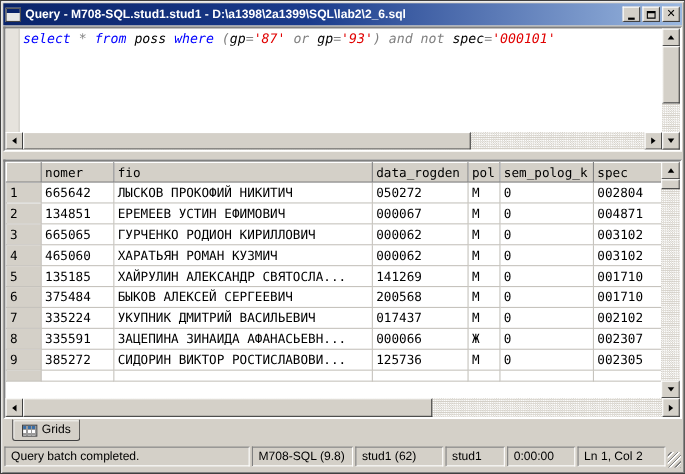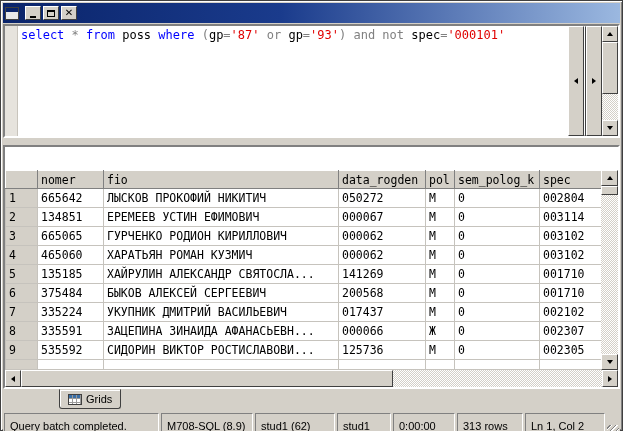--- a/index.html
+++ b/index.html
@@ -55,21 +55,21 @@
   .sb-btn.v { height: 16px; width: 100%; }
   .sb-btn.h { width: 16px; height: 100%; }
   .tri-up    { width:0;height:0;border-left:3px solid transparent;border-right:3px solid transparent;border-bottom:4px solid #000; }
   .tri-down  { width:0;height:0;border-left:3px solid transparent;border-right:3px solid transparent;border-top:4px solid #000; }
   .tri-left  { width:0;height:0;border-top:3px solid transparent;border-bottom:3px solid transparent;border-right:4px solid #000; }
   .tri-right { width:0;height:0;border-top:3px solid transparent;border-bottom:3px solid transparent;border-left:4px solid #000; }
   .sb-thumb { background: #d4d0c8; border: 1px solid; border-color: #ffffff #404040 #404040 #ffffff; }
 
   
   .editor-panel { flex: 0 0 114px; margin-top: 1px; background: #fff; display: flex; }
-  .editor-main { flex: 1; display: flex; flex-direction: row; overflow: hidden; }
+  .editor-main { flex: 1; display: flex; flex-direction: column; overflow: hidden; font-style: italic; }
   .editor-text-row { flex: 1; display: flex; overflow: hidden; }
   .sel-margin { flex: 0 0 13px; background: #e6e3dd; border-right: 1px solid #c8c4bc; }
   .editor-text {
     flex: 1; background: #fff; padding: 2px 3px;
     font-family: "DejaVu Sans Mono", monospace; font-size: 12px; line-height: 15px;
     white-space: pre; overflow: hidden;
   }
   .tok-kw { color: #0000ff; }
   .tok-op { color: #808080; }
   .tok-str { color: #e00000; }
@@ -79,21 +79,21 @@
   .editor-vscroll { flex: 0 0 16px; display: flex; flex-direction: column; }
   .editor-vscroll .mid { flex: 1; }
   .ed-vthumb { height: 52px; width: 100%; }
   .ed-hthumb { width: 72%; height: 100%; }
 
   
   .splitter { flex: 0 0 7px; background: #d4d0c8; }
 
   
   .grid-panel { flex: 0 0 236px; display: flex; flex-direction: column; background: #fff; }
-  .grid-row { flex: 1; display: flex; overflow: hidden; margin-top: 23px; }
+  .grid-row { flex: 1; display: flex; overflow: hidden; }
   .grid-container { flex: 1; overflow: hidden; background: #fff; }
   table.grid { border-collapse: collapse; table-layout: fixed; width: 604px;
     font-family: "DejaVu Sans Mono", monospace; font-size: 11.5px; }
   table.grid td, table.grid th {
     border: 1px solid #c6c3bd; height: 19px; padding: 0 3px;
     white-space: nowrap; overflow: hidden; text-align: left; font-weight: normal;
   }
   table.grid th, td.rownum {
     background: #d4d0c8;
     border-top: 1px solid #ffffff; border-left: 1px solid #ffffff;
@@ -102,21 +102,21 @@
   table.grid th { height: 18px; }
   tr.partial td { height: 10px; }
   .grid-vscroll { flex: 0 0 17px; display: flex; flex-direction: column; }
   .grid-vscroll .mid { flex: 1; }
   .grid-vthumb { height: 9px; width: 100%; }
   .grid-hscroll { flex: 0 0 17px; display: flex; }
   .grid-hscroll .mid { flex: 1; display: flex; }
   .grid-hthumb { width: 64%; height: 100%; }
 
   
-  .tabs-row { flex: 0 0 22px; background: #d4d0c8; display: flex; align-items: flex-start; padding-left: 8px; margin-left: 48px; }
+  .tabs-row { flex: 0 0 22px; background: #d4d0c8; display: flex; align-items: flex-start; padding-left: 8px; }
   .tab {
     display: flex; align-items: center; gap: 4px;
     height: 20px; padding: 0 8px;
     border: 1px solid #808080; border-top: 1px solid #d4d0c8;
     border-radius: 0 0 3px 3px;
     font-size: 11px; background: #d4d0c8; color: #000;
   }
   .tab.active { border-color: #404040; border-top-color: #d4d0c8; box-shadow: 1px 1px 0 #ffffff inset; z-index: 2; }
   .grids-icon { width: 14px; height: 11px; border: 1px solid #404040;
     background-color: #fff;
@@ -126,40 +126,41 @@
       linear-gradient(#3a6ea5 0 3px, #ffffff 3px); }
   .messages-icon { width: 11px; height: 13px; border: 1px solid #808000;
     background-color: #ffffb0;
     background-image: linear-gradient(transparent 0 3px, #909090 3px 4px, transparent 4px 6px,
       #909090 6px 7px, transparent 7px 9px, #909090 9px 10px, transparent 10px); }
 
   
   .statusbar { flex: 0 0 23px; background: #d4d0c8; display: flex; align-items: center; gap: 2px; padding: 2px 1px 1px 1px; font-size: 11px; }
   .status-panel {
     border: 1px solid; border-color: #808080 #ffffff #ffffff #808080;
-    height: 26px; display: flex; align-items: center; padding: 0 5px;
+    height: 18px; display: flex; align-items: center; padding: 0 5px;
     white-space: nowrap; overflow: hidden; color: #000;
   }
   .sp-msg { flex: 1; }
   .sp-server { flex: 0 0 92px; }
   .sp-user { flex: 0 0 80px; }
   .sp-db { flex: 0 0 54px; }
   .sp-time { flex: 0 0 62px; }
   .sp-rows { flex: 0 0 66px; }
   .sp-pos { flex: 0 0 80px; }
   .resize-grip { width: 12px; height: 14px; align-self: flex-end;
     background: repeating-linear-gradient(135deg, transparent 0 2px, #808080 2px 3px, #ffffff 3px 4px); }
 </style>
 </head>
 <body>
 
 <div class="window">
 
   <div class="titlebar">
     <div class="win-icon"></div>
+    <div class="title-text">Query - M708-SQL.stud1.stud1 - D:\a1398\2a1399\SQL\lab2\2_6.sql</div>
     <div class="tb-btn">
         <span class="glyph-min"></span>
       </div>
     <div class="tb-btn">
         <span class="glyph-max"></span>
       </div>
     <div class="tb-btn">
         <span class="glyph-close">✕</span>
       </div>
   </div>
@@ -231,21 +232,21 @@
                 <td>0</td>
                 <td>002804</td>
               </tr>
               <tr>
                 <td class="rownum">2</td>
                 <td>134851</td>
                 <td>ЕРЕМЕЕВ УСТИН ЕФИМОВИЧ</td>
                 <td>000067</td>
                 <td>М</td>
                 <td>0</td>
-                <td>003114</td>
+                <td>004871</td>
               </tr>
               <tr>
                 <td class="rownum">3</td>
                 <td>665065</td>
                 <td>ГУРЧЕНКО РОДИОН КИРИЛЛОВИЧ</td>
                 <td>000062</td>
                 <td>М</td>
                 <td>0</td>
                 <td>003102</td>
               </tr>
@@ -289,21 +290,21 @@
                 <td class="rownum">8</td>
                 <td>335591</td>
                 <td>ЗАЦЕПИНА ЗИНАИДА АФАНАСЬЕВН...</td>
                 <td>000066</td>
                 <td>Ж</td>
                 <td>0</td>
                 <td>002307</td>
               </tr>
               <tr>
                 <td class="rownum">9</td>
-                <td>535592</td>
+                <td>385272</td>
                 <td>СИДОРИН ВИКТОР РОСТИСЛАВОВИ...</td>
                 <td>125736</td>
                 <td>М</td>
                 <td>0</td>
                 <td>002305</td>
               </tr>
               <tr class="partial">
                 <td class="rownum"></td>
                 <td></td>
                 <td></td>
@@ -342,22 +343,21 @@
 
   <div class="tabs-row">
     <div class="tab active">
       <span class="grids-icon"></span>
       <span>Grids</span>
     </div>
   </div>
 
   <div class="statusbar">
     <div class="status-panel sp-msg">Query batch completed.</div>
-    <div class="status-panel sp-server">M708-SQL (8.9)</div>
+    <div class="status-panel sp-server">M708-SQL (9.8)</div>
     <div class="status-panel sp-user">stud1 (62)</div>
     <div class="status-panel sp-db">stud1</div>
     <div class="status-panel sp-time">0:00:00</div>
-    <div class="status-panel sp-rows">313 rows</div>
     <div class="status-panel sp-pos">Ln 1, Col 2</div>
     <div class="resize-grip"></div>
   </div>
 
 </div>
 
 </body></html>

